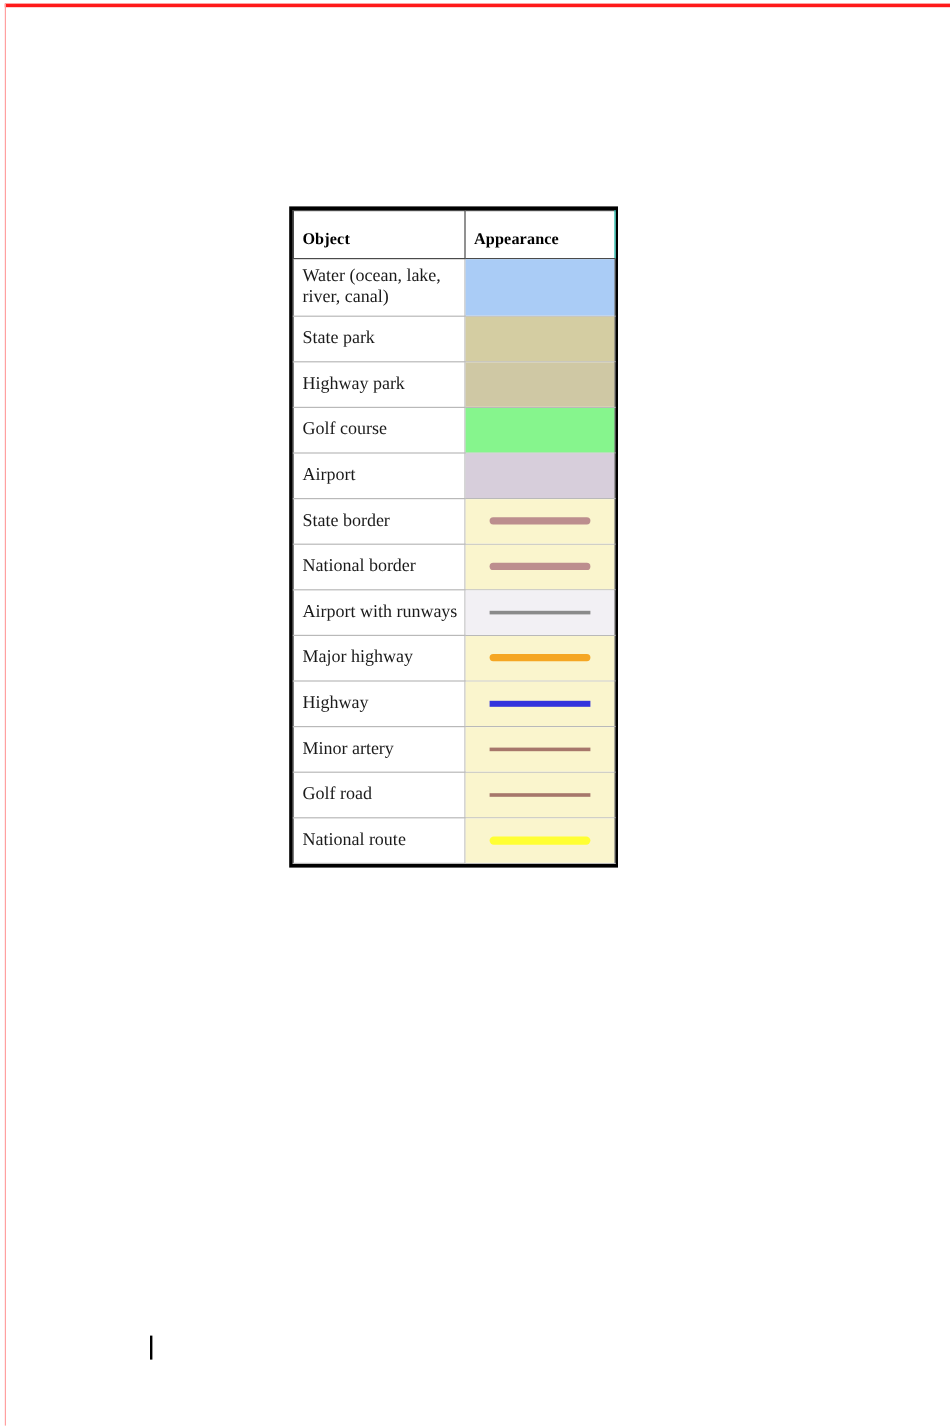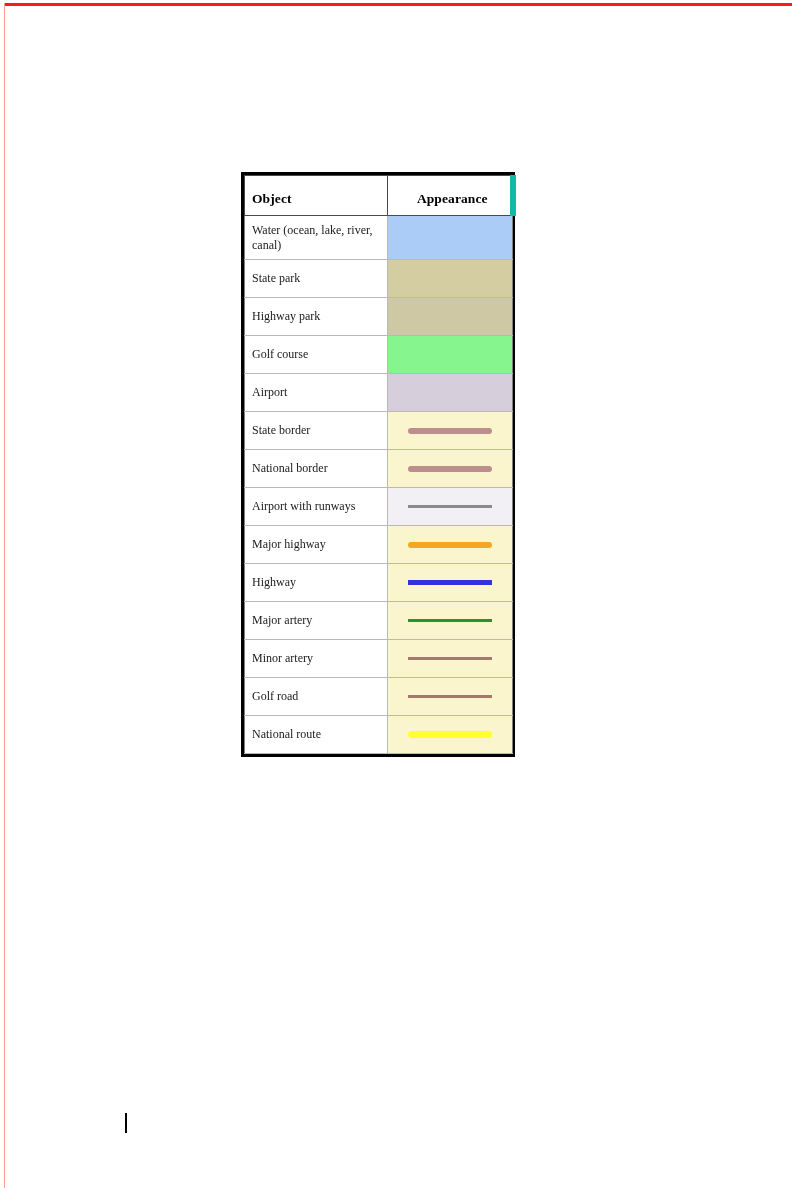--- a/index.html
+++ b/index.html
@@ -60,26 +60,26 @@
     font-size: 13.5px;
     text-align: left;
     padding: 15px 0 8px 7px;
     height: 30px;
     box-sizing: border-box;
     color: #000;
     letter-spacing: .1px;
   }
   thead tr { }
   thead th.th-object   { border-left: 1px solid #4a4a4a; }
-  thead th.th-appear   { border-right: 6px solid #14b8a6; text-align: center; }
+  thead th.th-appear   { border-right: 1px solid #14b8a6; }
 
   
   tbody td {
     border: 1px solid #b9b9b9;
-    font-size: 12px;
+    font-size: 15px;
     color: #1a1a1a;
     vertical-align: middle;
     box-sizing: border-box;
   }
   tbody td.obj {
     padding: 5px 4px 5px 7px;
     background: #ffffff;
     line-height: 1.22;
     border-left: 1px solid #7d7d7d;
   }
@@ -205,28 +205,20 @@
         </tr>
         <tr>
           <td class="obj">Highway</td>
           <td class="appear">
             <span class="line-cell" style="background: rgb(250, 245, 205);">
               <span class="line-sample" style="background: rgb(51, 51, 221); height: 5px; border-radius: 0px;"></span>
             </span>
           </td>
         </tr>
         <tr>
-          <td class="obj">Major artery</td>
-          <td class="appear">
-            <span class="line-cell" style="background: rgb(250, 245, 205);">
-              <span class="line-sample" style="background: rgb(26, 154, 46); height: 3px; border-radius: 0px;"></span>
-            </span>
-          </td>
-        </tr>
-        <tr>
           <td class="obj">Minor artery</td>
           <td class="appear">
             <span class="line-cell" style="background: rgb(250, 245, 205);">
               <span class="line-sample" style="background: rgb(166, 119, 107); height: 3px; border-radius: 0px;"></span>
             </span>
           </td>
         </tr>
         <tr>
           <td class="obj">Golf road</td>
           <td class="appear">

